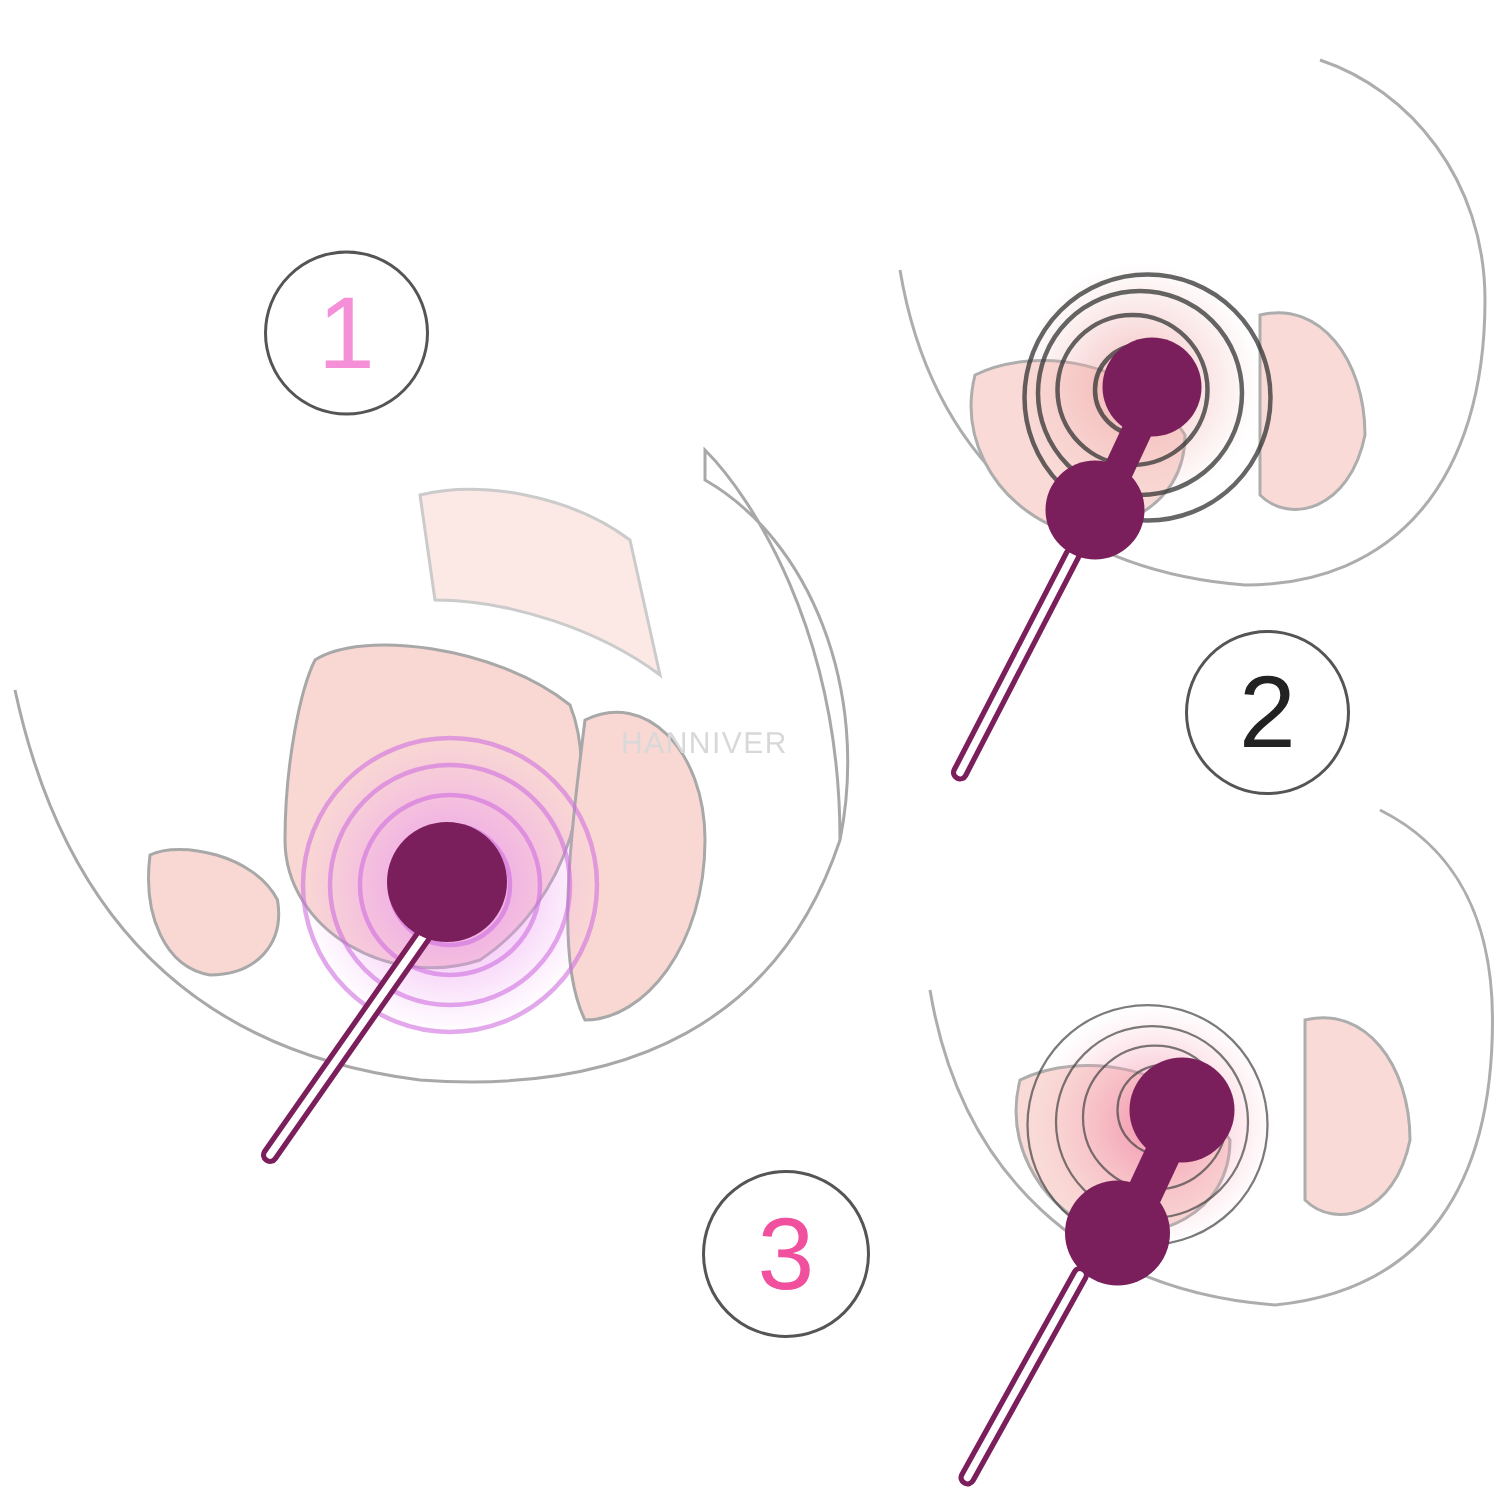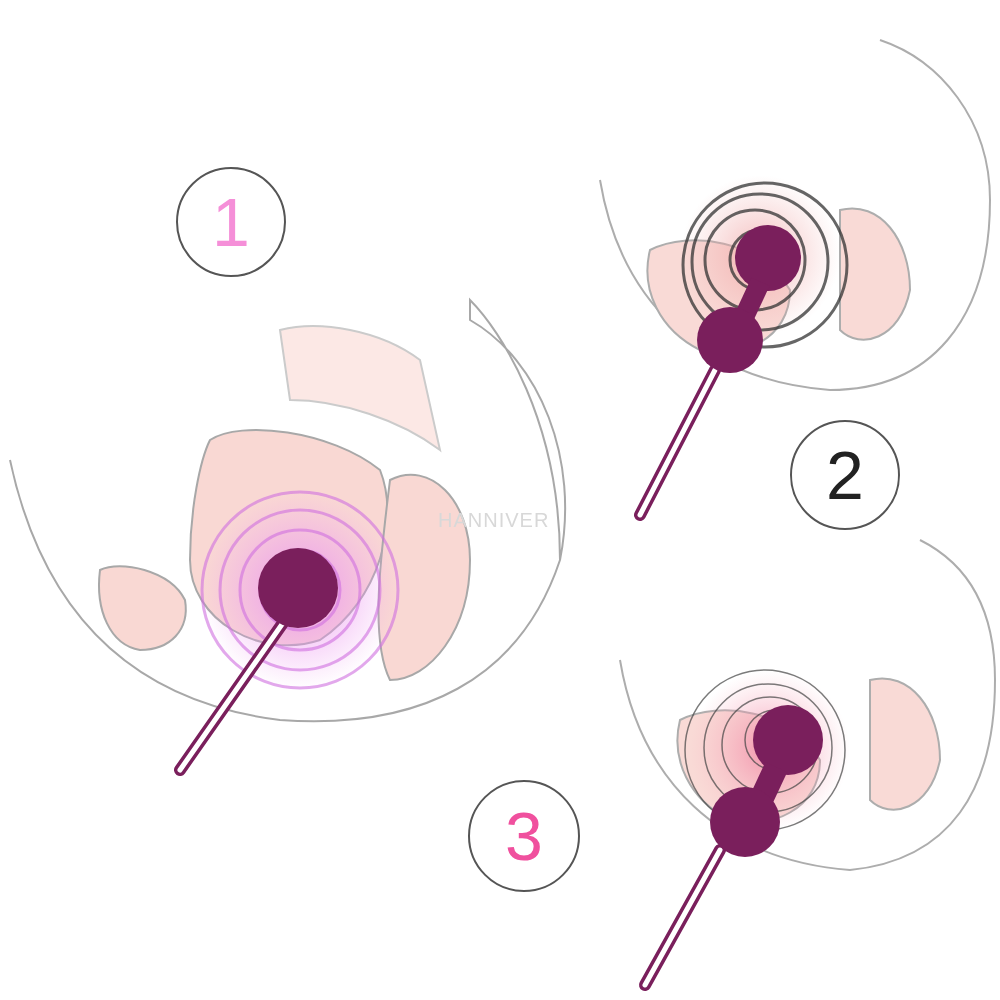--- a/index.html
+++ b/index.html
@@ -1,19 +1,19 @@
 <!DOCTYPE html>
 <html><head>
 <meta charset="utf-8">
 <style>
   html,body{margin:0;padding:0;background:#ffffff;}
   body{width:1000px;height:1000px;position:relative;overflow:hidden;font-family:"Liberation Sans",sans-serif;}
   .badge{position:absolute;border:2px double #555;border-radius:50%;display:flex;align-items:center;justify-content:center;box-sizing:border-box;}
   .badge span{font-size:68px;line-height:1;}
-  .wm{position:absolute;left:438px;top:485px;font-size:20px;color:#d8d8d8;letter-spacing:1px;margin-top:24px;}
+  .wm{position:absolute;left:414px;top:485px;font-size:20px;color:#d8d8d8;letter-spacing:1px;}
   svg{position:absolute;left:0;top:0;}
 </style>
 </head>
 <body>
 
 <svg width="1000" height="1000">
   <defs>
     <radialGradient id="g1" cx="50%" cy="50%" r="50%">
       <stop offset="0%" stop-color="#e890f0" stop-opacity="0.9"></stop>
       <stop offset="100%" stop-color="#f0a0f0" stop-opacity="0"></stop>

